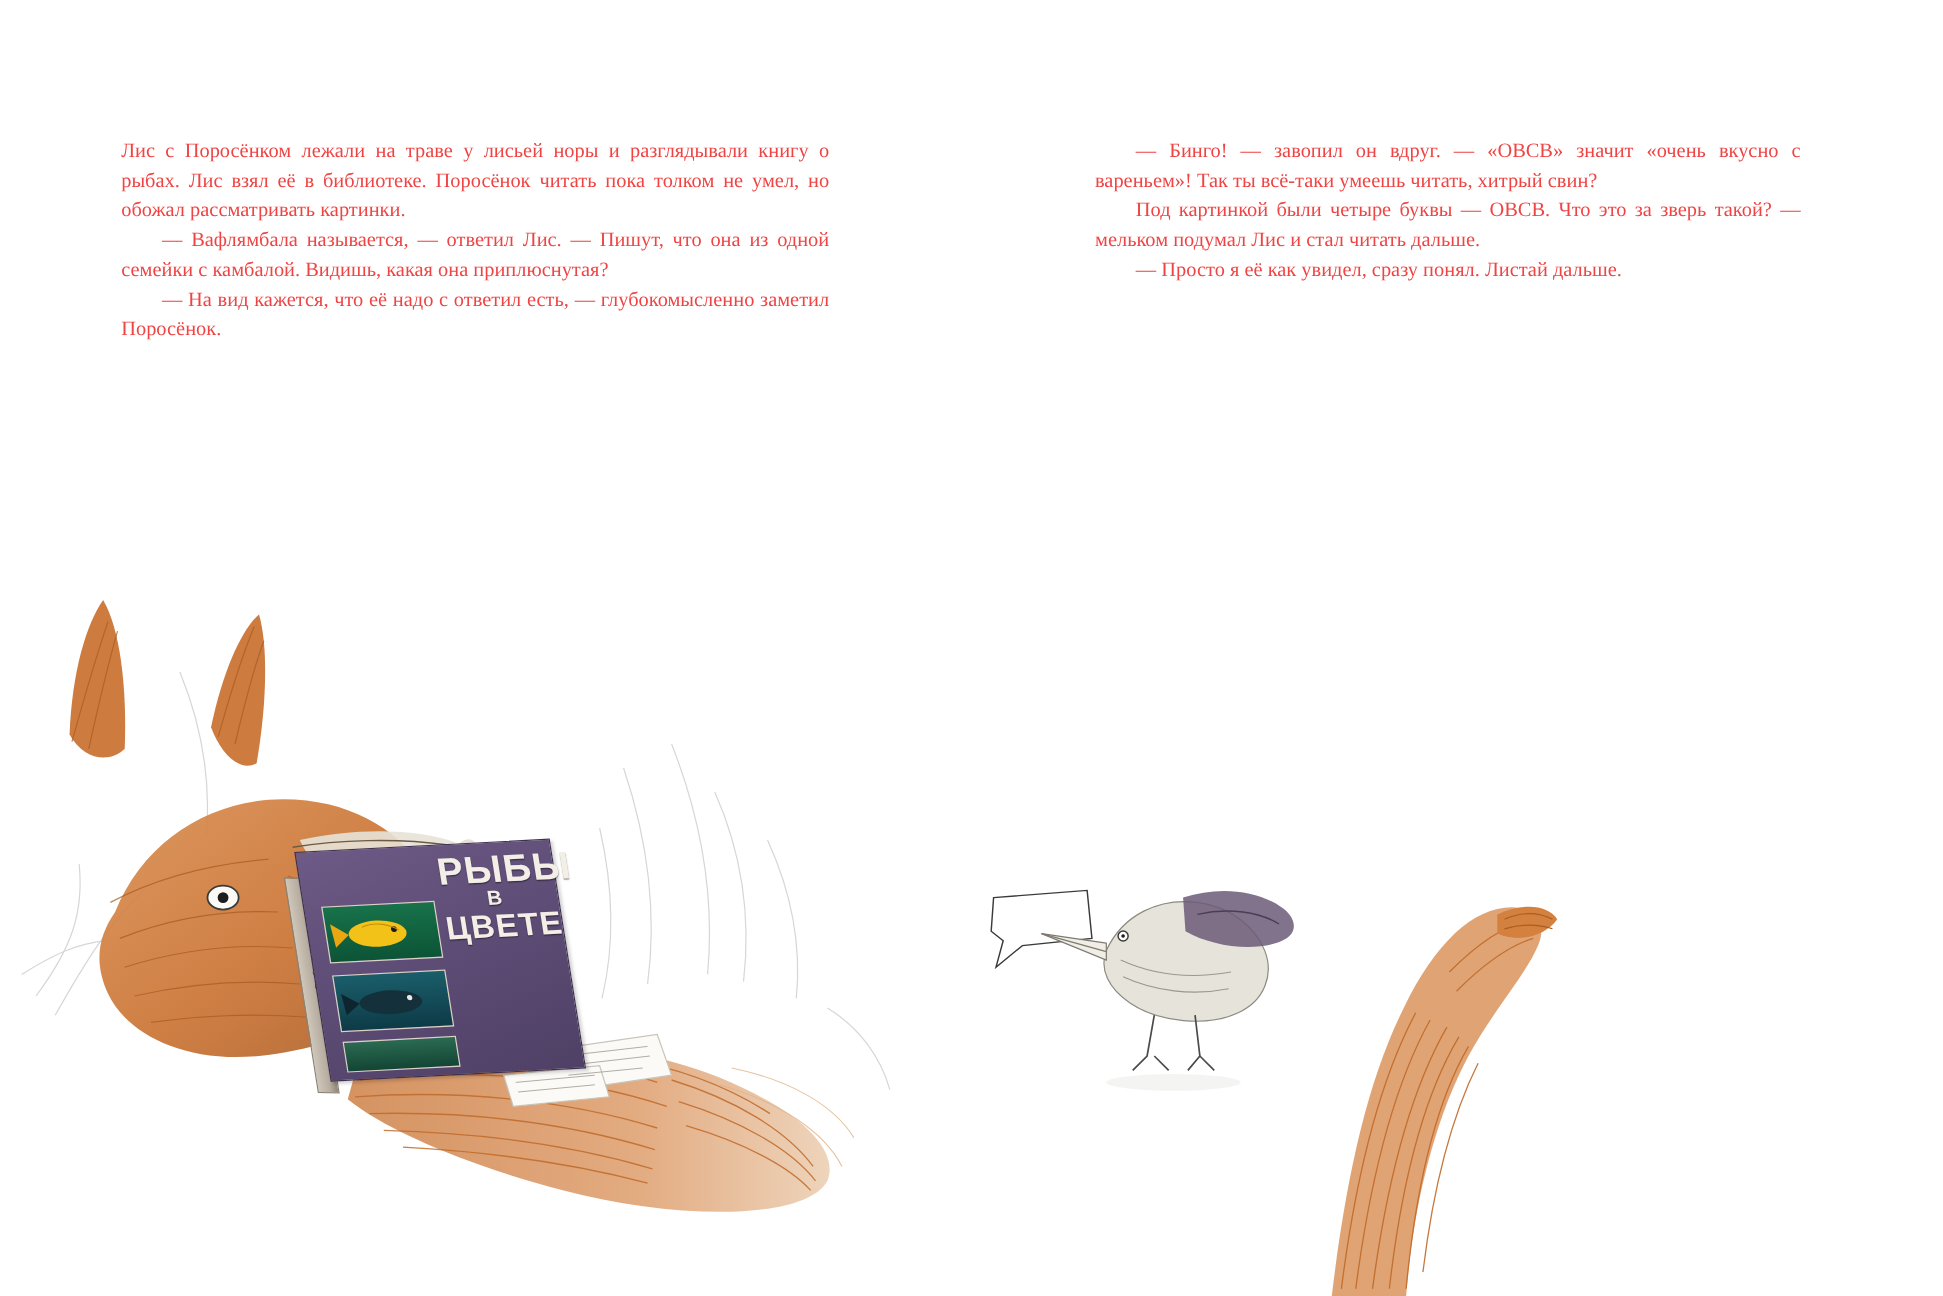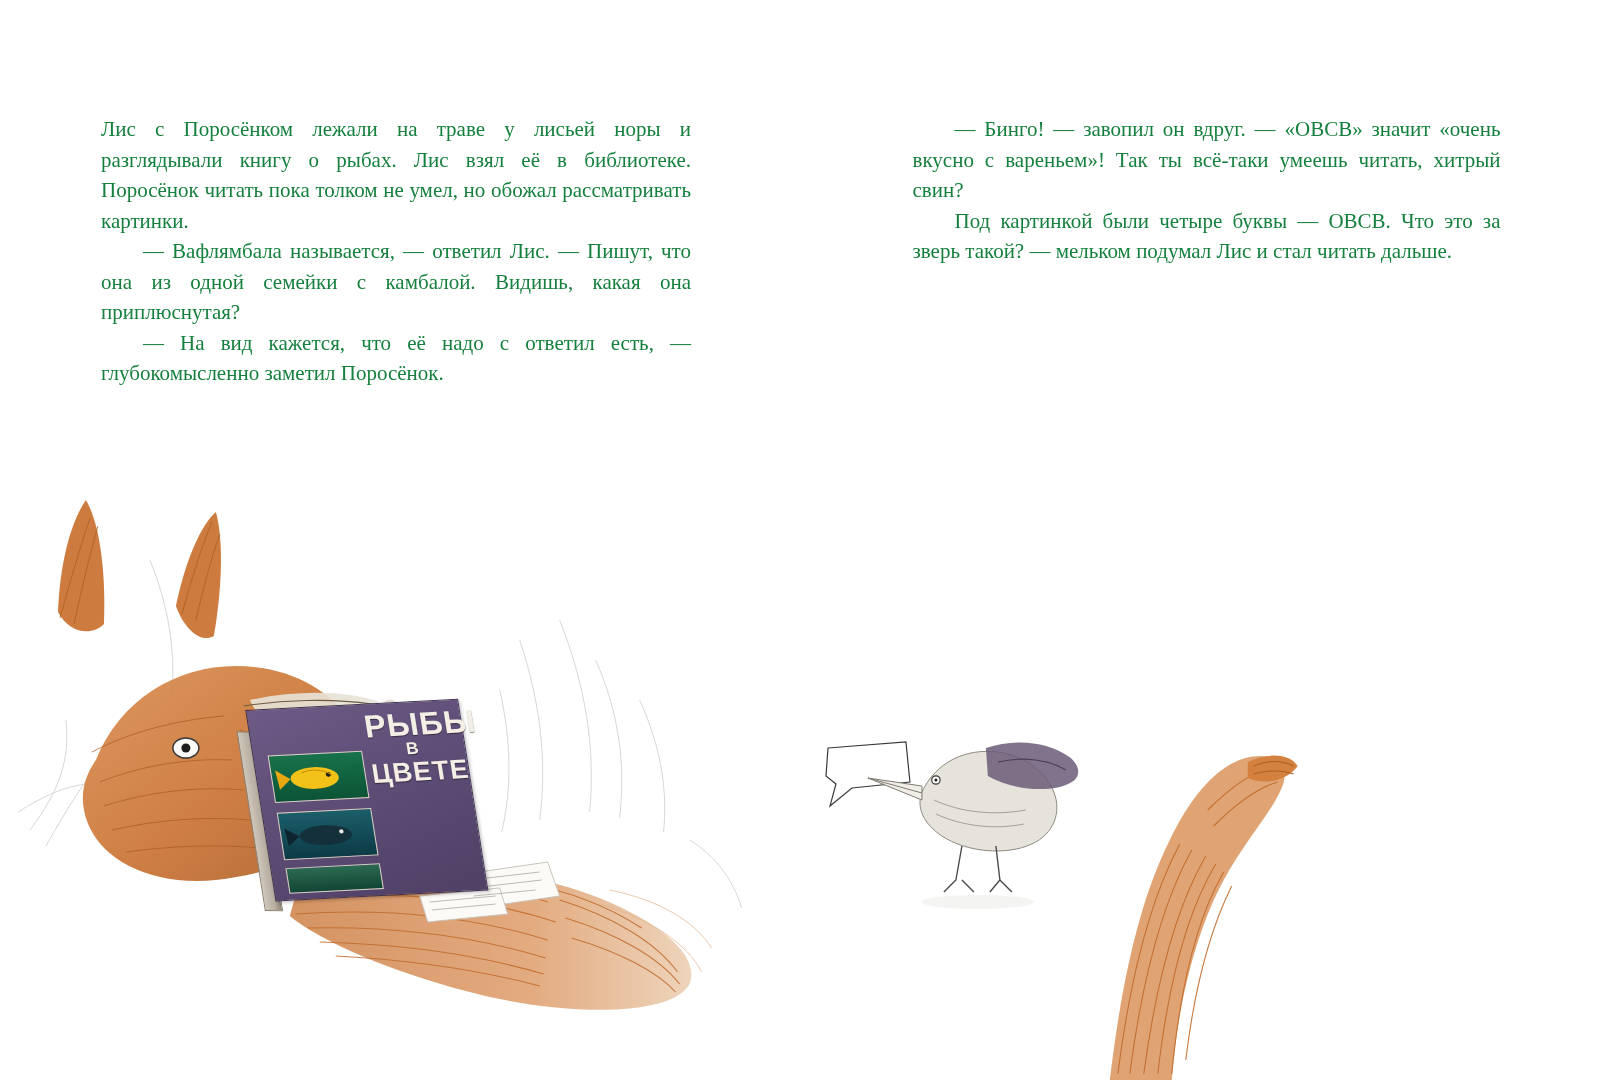--- a/index.html
+++ b/index.html
@@ -23,26 +23,26 @@
   .page {
     position: relative;
     width: 50%;
     height: 100%;
     box-sizing: border-box;
   }
 
   
   .text-col {
     position: absolute;
-    font-size: 21px;
+    font-size: 17px;
     line-height: 1.455;
     text-align: justify;
     text-justify: inter-word;
     hyphens: manual;
-    color: #15803d;
+    color: #ef4444;
   }
   .text-col p {
     margin: 0;
   }
   .text-col p + p {
     margin-top: 0;
   }
   .indent {
     text-indent: 2.0em;
   }
@@ -288,20 +288,21 @@
         </div>
       </div>
     </div>
   </div>
 
   <div class="page right">
 
     <div class="text-col">
       <p class="indent">— Бинго! — завопил он вдруг. — «ОВСВ» значит «очень вкусно с вареньем»! Так ты всё-таки умеешь читать, хитрый свин?</p>
       <p class="indent">Под картинкой были четыре буквы — ОВСВ. Что это за зверь такой? — мельком подумал Лис и стал читать дальше.</p>
+      <p class="indent">— Просто я её как увидел, сразу понял. Листай дальше.</p>
     </div>
 
     <div class="art">
       <svg viewBox="0 0 810 1080" preserveAspectRatio="none">
 
         <g fill="#ffffff" stroke="#3a3a3a" stroke-width="1.2">
           <path d="M18 748 L96 742 L100 782 L42 788 L20 806 L26 784 L16 776 Z"></path>
         </g>
 
         <g>

